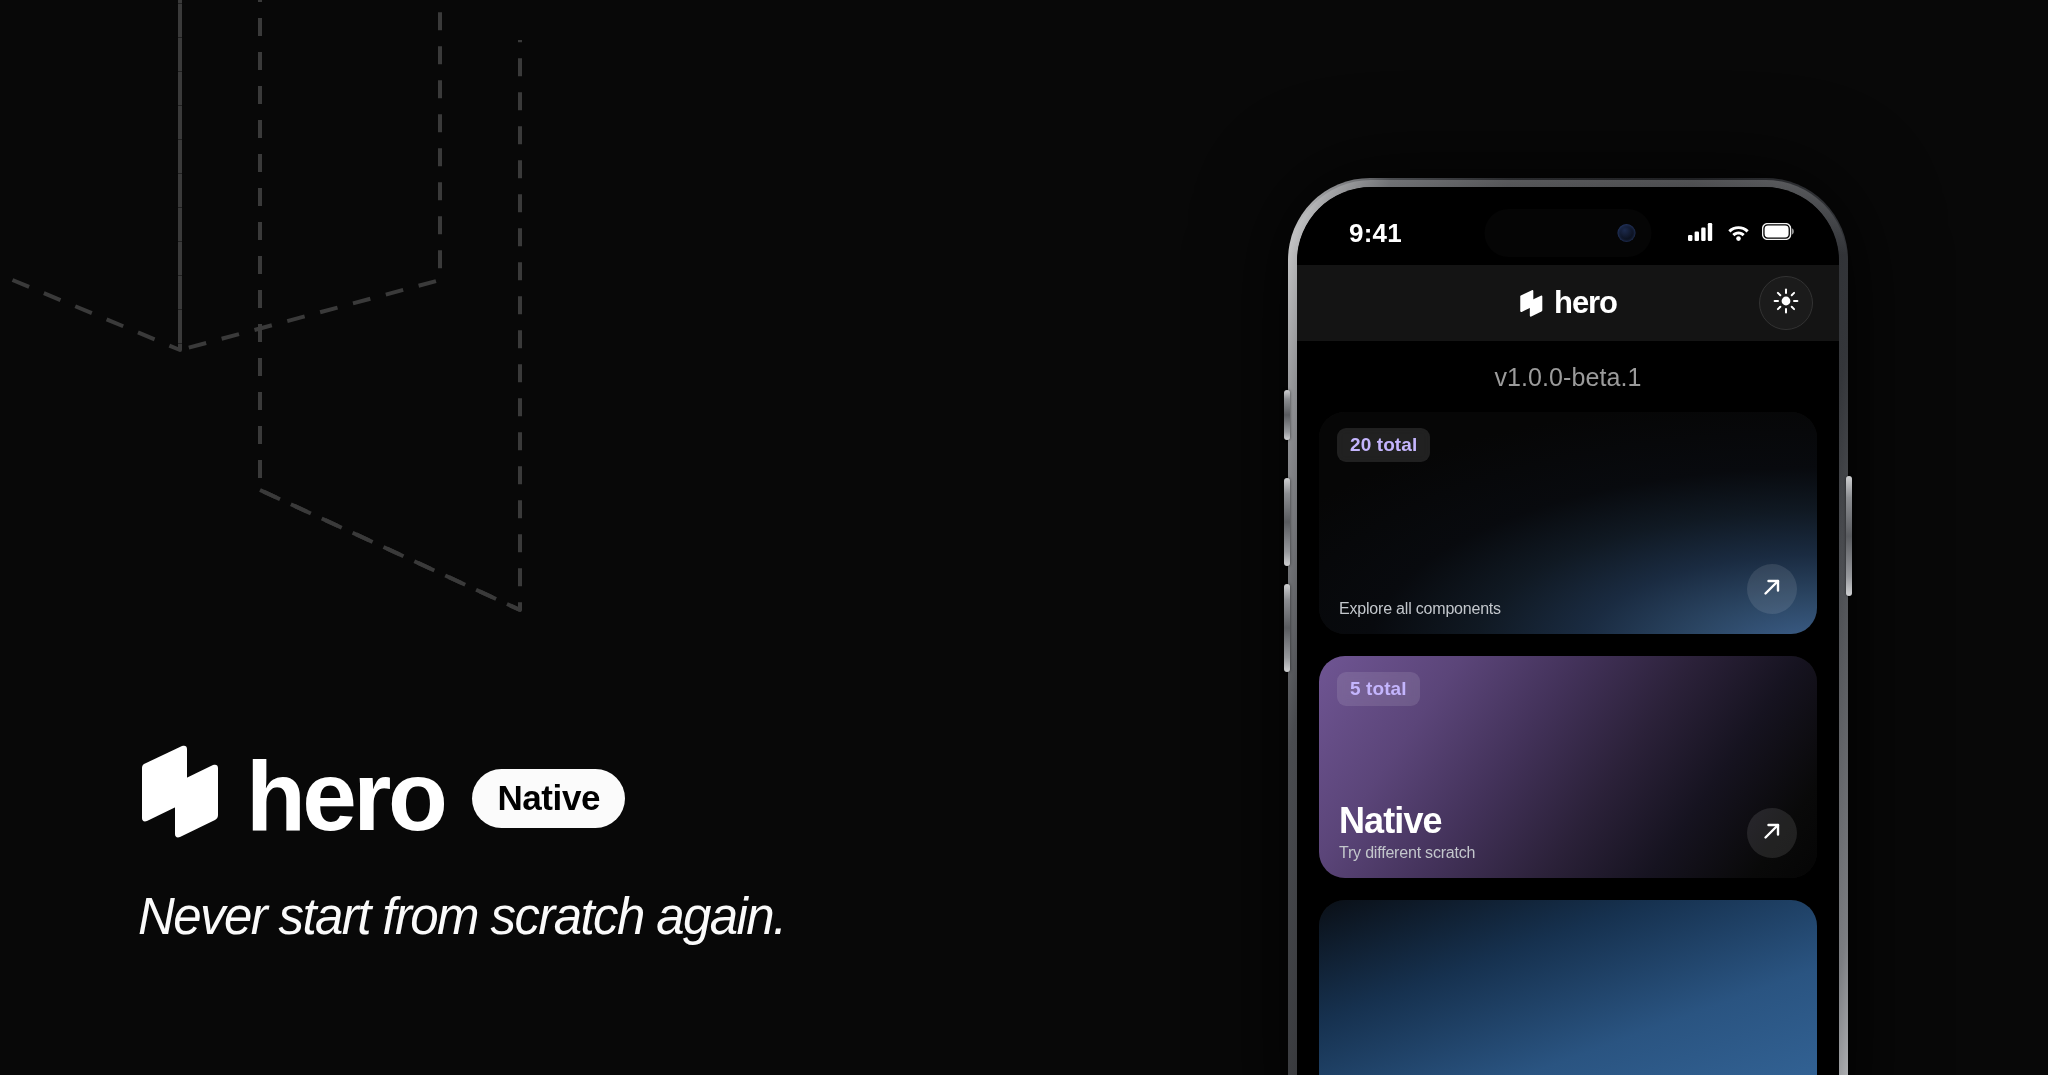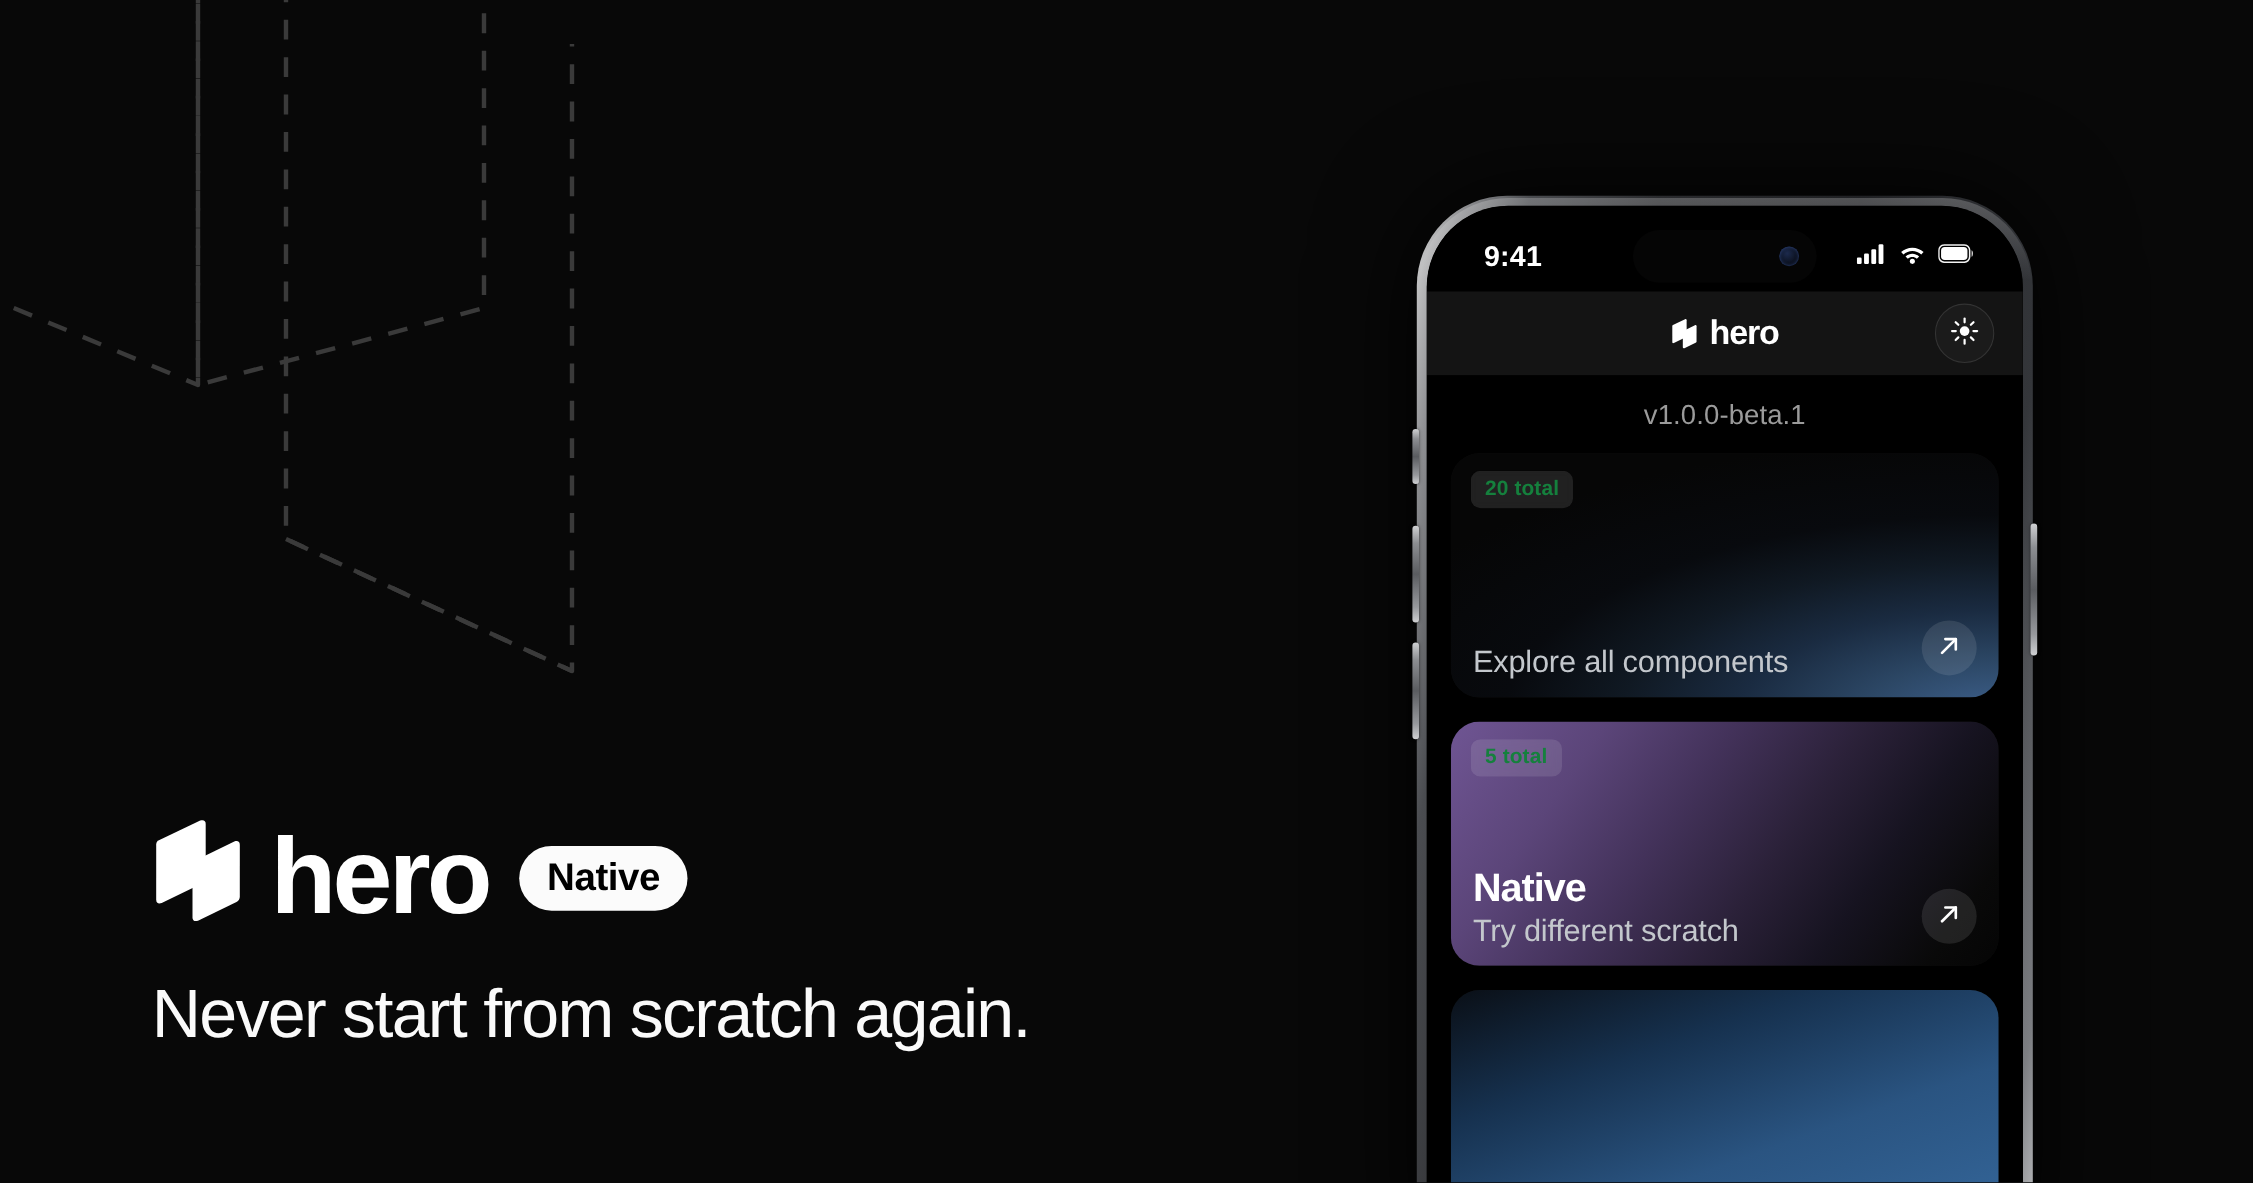--- a/index.html
+++ b/index.html
@@ -47,26 +47,27 @@
     font-size:35px;
     font-weight:600;
     letter-spacing:-0.4px;
     line-height:1;
     position:relative;
     top:6px;
   }
 
   .tagline {
     margin-top:48px;
-    font-size:62px;
+    font-size:51px;
     font-weight:400;
     color:#fafafa;
     letter-spacing:-1.6px;
     line-height:1.05;
     white-space:nowrap;
+    font-style:italic;
   }
 
   
   .phone-wrap {
     position:absolute;
     left:1288px; top:178px;
     width:560px; height:1000px;
   }
 
   .phone-frame {
@@ -196,39 +197,39 @@
       linear-gradient(125deg,#6f5593 0%, #5b4579 22%, #43325a 40%, #2b2139 58%, #161320 74%, #090909 90%, #050505 100%);
   }
   .card-blue .card-grad {
     background:
       linear-gradient(160deg,#0a0f16 0%, #16314f 30%, #2a5481 62%, #35679b 100%);
   }
 
   .badge {
     position:absolute; left:18px; top:16px;
     background:rgba(255,255,255,0.11);
-    color:#15803d;
+    color:#c4b5fd;
     font-size:19px;
     font-weight:600;
     padding:6px 13px;
     border-radius:9px;
     letter-spacing:0.1px;
     backdrop-filter:blur(4px);
   }
 
   .card-foot {
     position:absolute; left:20px; right:20px; bottom:16px;
     display:flex; align-items:flex-end;
   }
   .card-titles { flex:1 1 auto; min-width:0; }
   .card-title {
     color:#ffffff; font-size:36px; font-weight:600; letter-spacing:-0.9px; line-height:1.12;
   }
   .card-sub {
-    color:#c3c7cc; font-size:28px; letter-spacing:-0.2px; margin-top:3px;
+    color:#c3c7cc; font-size:16px; letter-spacing:-0.2px; margin-top:3px;
   }
   .card-arrow {
     flex:0 0 auto;
     width:50px; height:50px; border-radius:50%;
     background:rgba(255,255,255,0.10);
     display:flex; align-items:center; justify-content:center;
     margin-bottom:4px;
   }
 </style>
 </head>

